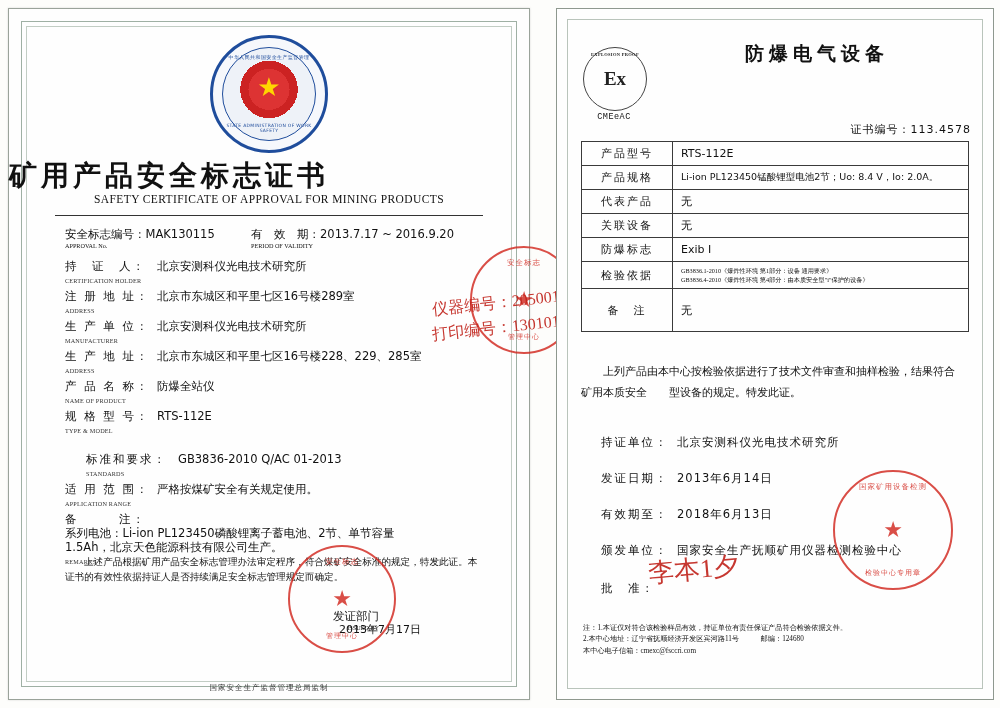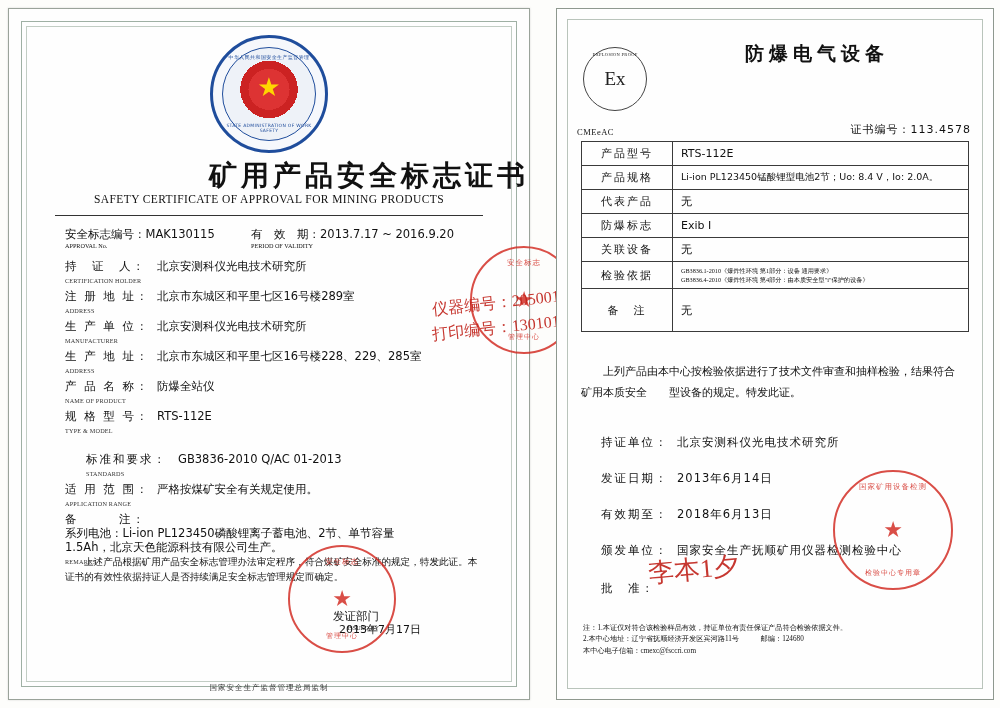--- a/index.html
+++ b/index.html
@@ -47,21 +47,21 @@
   .emblem .toptext{
     position:absolute;top:6px;left:0;right:0;text-align:center;
     font-size:5px;color:#1f4d9c;letter-spacing:.4px;
   }
   .emblem .bottomtext{
     position:absolute;bottom:7px;left:0;right:0;text-align:center;
     font-size:4.5px;color:#1f4d9c;letter-spacing:.3px;
   }
 
   .cn-title{
-    position:absolute;left:0;right:0;top:148px;text-align:right;
+    position:absolute;left:0;right:0;top:148px;text-align:left;
     font-family:Liberation Mono, monospace;
     font-size:28px;font-weight:bold;color:#111;letter-spacing:4px;
   }
   .en-title{
     position:absolute;left:0;right:0;top:184px;text-align:center;
     font-size:11.5px;color:#111;letter-spacing:.4px;
     font-family:"Liberation Serif",serif;
   }
   .rule{
     position:absolute;left:46px;right:46px;top:206px;height:1px;background:#333;
@@ -135,26 +135,26 @@
     position:absolute;left:556px;top:8px;width:436px;height:690px;
     background:#fefefe;border:1px solid #8e988e;
   }
   .cert-right .inner{
     position:absolute;left:10px;top:10px;right:10px;bottom:10px;
     border:1px solid #b9c4bb;
   }
   .ex-logo{
     position:absolute;left:26px;top:38px;width:62px;height:62px;border-radius:50%;
     border:1.5px solid #444;display:flex;align-items:center;justify-content:center;
-    font-size:19px;font-weight:normal;color:#222;font-family:"Liberation Serif",serif;
+    font-size:19px;font-weight:bold;color:#222;font-family:"Liberation Serif",serif;
   }
   .ex-logo .ringtxt-top{position:absolute;top:4px;left:0;right:0;text-align:center;font-size:4.5px;letter-spacing:.3px;}
   .ex-cap{
-    position:absolute;left:20px;top:103px;width:74px;text-align:left;
-    font-size:8.5px;letter-spacing:.5px;color:#111;font-family:Liberation Serif, serif;margin-top:15px;
+    position:absolute;left:20px;top:103px;width:74px;text-align:center;
+    font-size:8.5px;letter-spacing:.5px;color:#111;font-family:Liberation Mono, monospace;
   }
   .r-title1{
     position:absolute;left:100px;right:16px;top:32px;text-align:center;
     font-size:19px;font-weight:bold;letter-spacing:5px;color:#111;
   }
   .r-title2{
     position:absolute;left:100px;right:16px;top:60px;text-align:center;
     font-size:36px;font-weight:bold;letter-spacing:6px;color:#111;
   }
   .cert-no{
@@ -309,26 +309,26 @@
       </tr>
       <tr>
         <td class="k">产品规格</td>
         <td class="v" style="font-size:9.5px;">Li-ion PL123450锰酸锂型电池2节；Uo: 8.4 V，Io: 2.0A。</td>
       </tr>
       <tr>
         <td class="k">代表产品</td>
         <td class="v">无</td>
       </tr>
       <tr>
+        <td class="k">关联设备</td>
+        <td class="v">无</td>
+      </tr>
+      <tr>
         <td class="k">防爆标志</td>
         <td class="v">Exib I</td>
-      </tr>
-      <tr>
-        <td class="k">关联设备</td>
-        <td class="v">无</td>
       </tr>
       <tr>
         <td class="k">检验依据</td>
         <td class="v">
           <span class="small">GB3836.1-2010《爆炸性环境 第1部分：设备 通用要求》</span>
           <span class="small">GB3836.4-2010《爆炸性环境 第4部分：由本质安全型"i"保护的设备》</span>
         </td>
       </tr>
       <tr>
         <td class="k">备　注</td>

